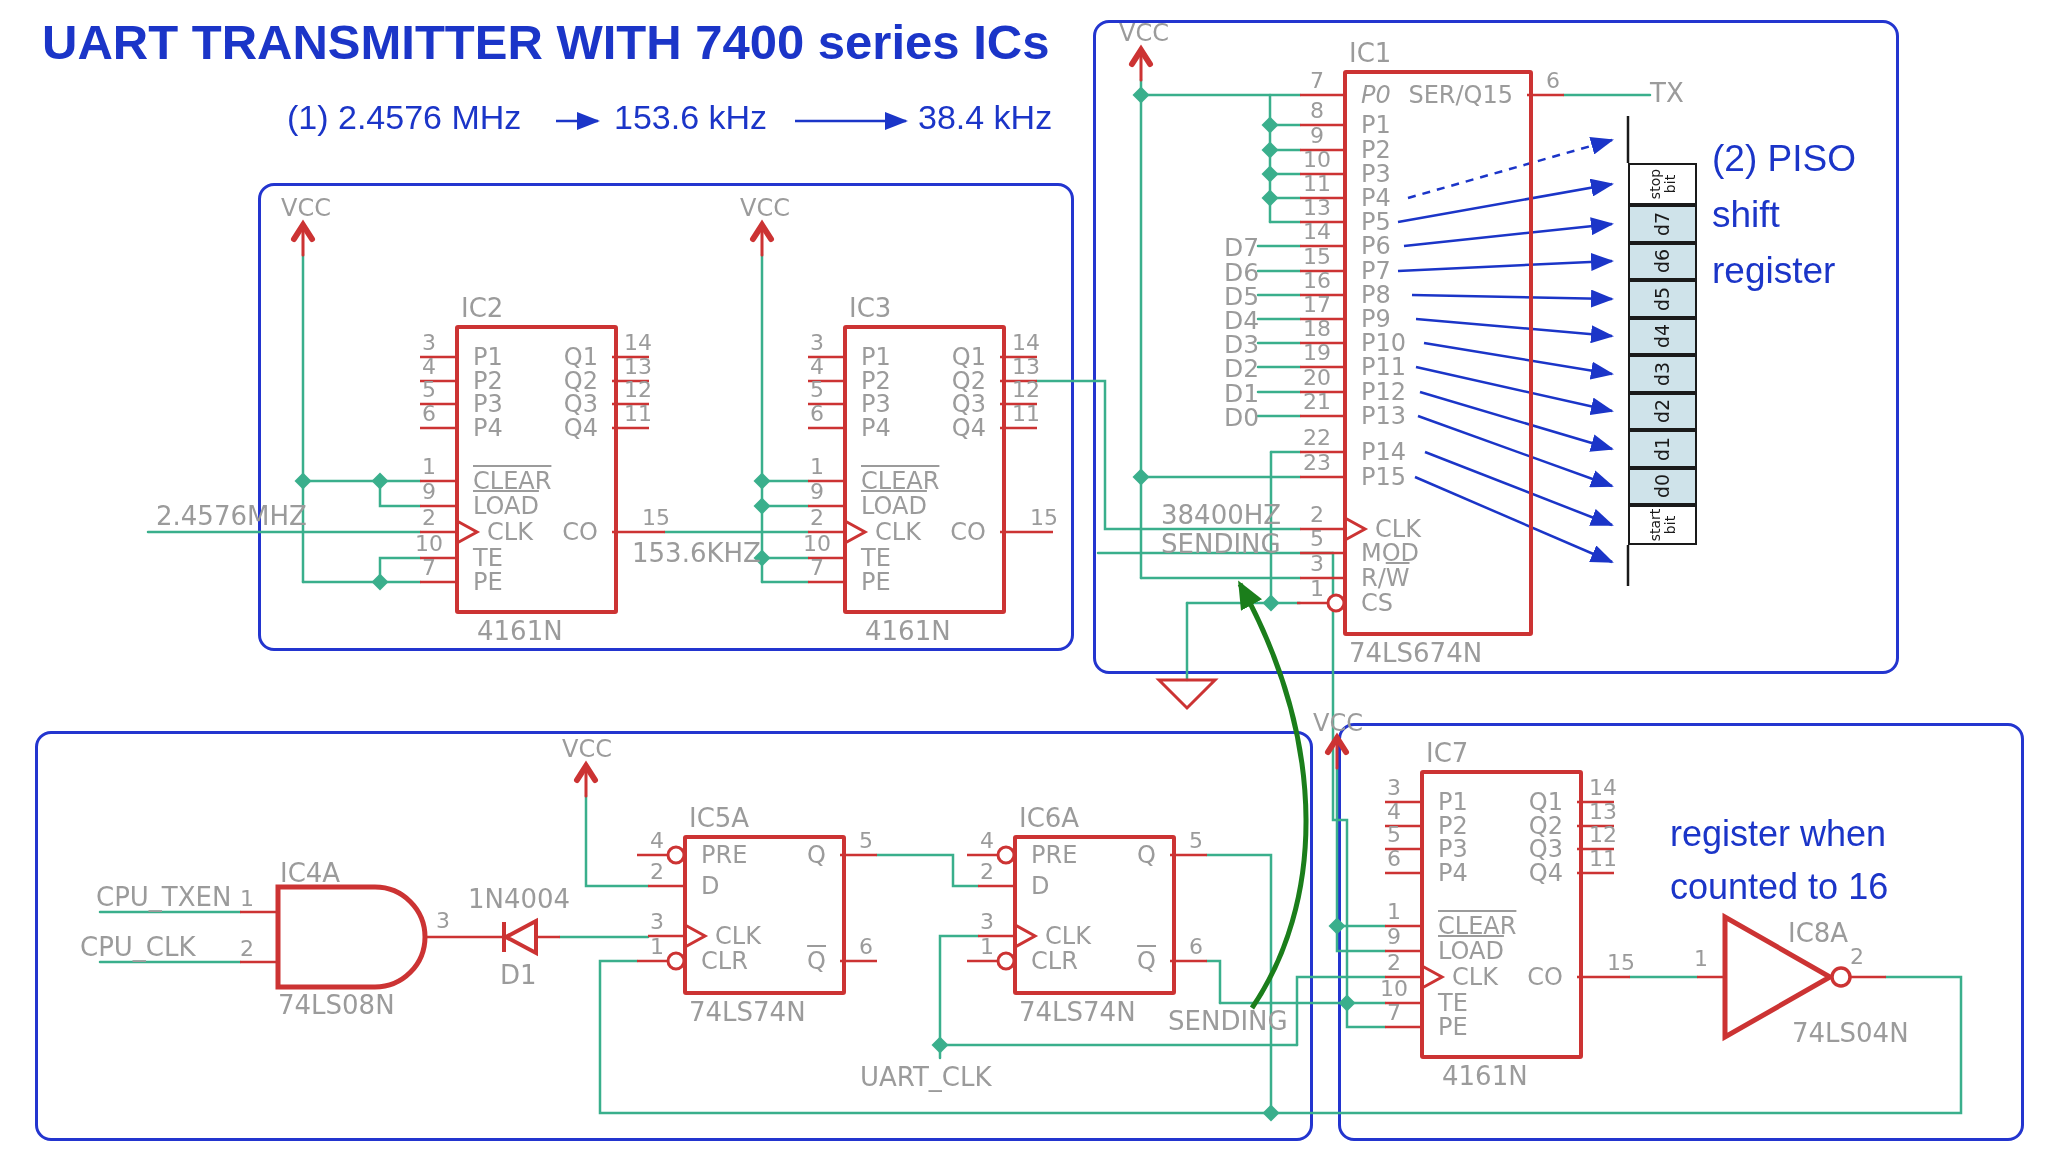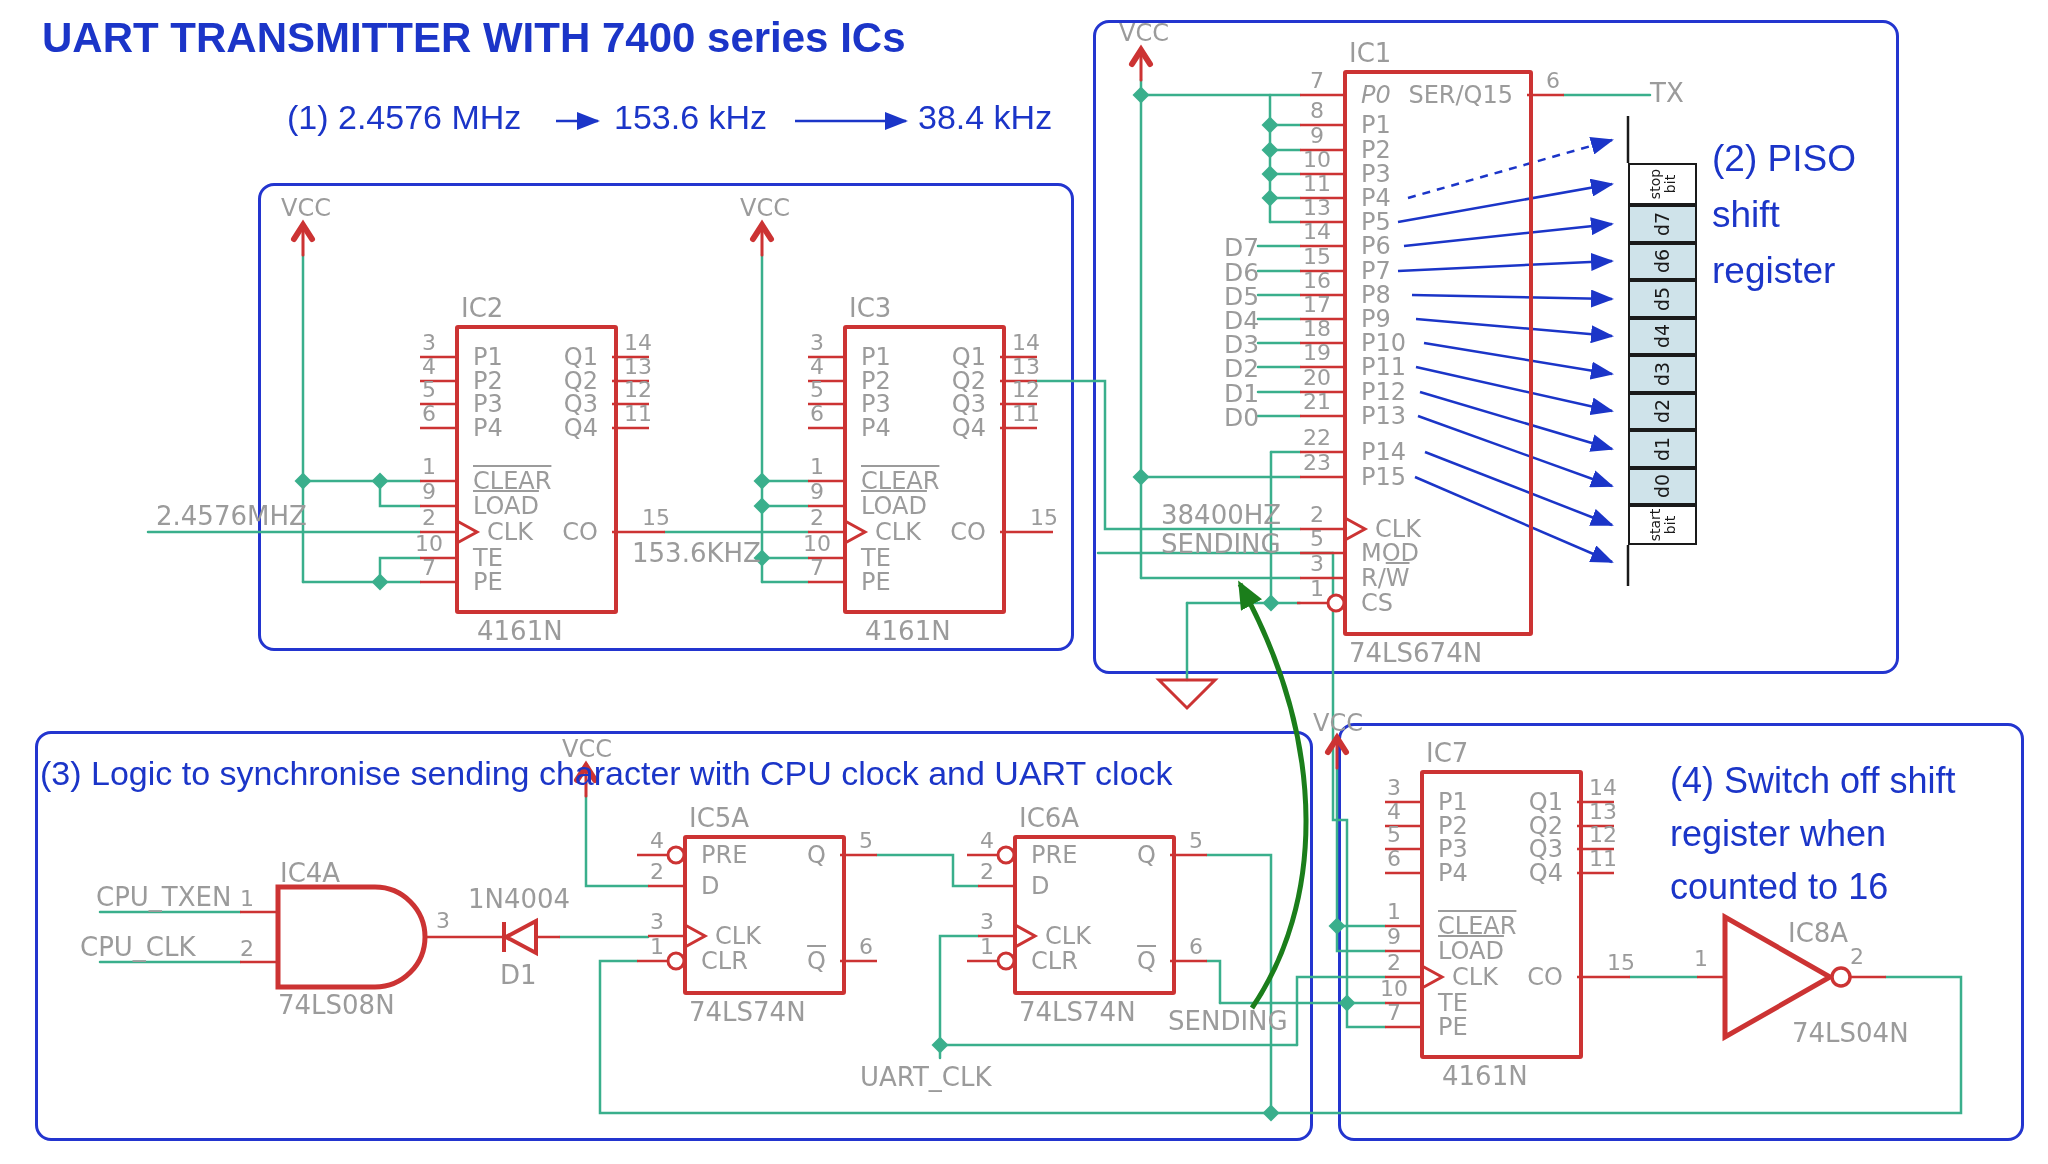--- a/index.html
+++ b/index.html
@@ -270,40 +270,38 @@
       <line x1="1300" y1="477" x2="1345" y2="477" stroke="#cc3333" stroke-width="2.5"></line>
       <line x1="1300" y1="529" x2="1345" y2="529" stroke="#cc3333" stroke-width="2.5"></line>
       <polyline points="1345,518 1365,529 1345,540" stroke="#cc3333" stroke-width="3" fill="none"></polyline>
       <line x1="1300" y1="553" x2="1345" y2="553" stroke="#cc3333" stroke-width="2.5"></line>
       <line x1="1300" y1="578" x2="1345" y2="578" stroke="#cc3333" stroke-width="2.5"></line>
       <line x1="1297" y1="603" x2="1329" y2="603" stroke="#cc3333" stroke-width="2.5"></line>
       <circle cx="1336" cy="603" r="8" stroke="#cc3333" stroke-width="3" fill="#fff"></circle>
       <line x1="1527" y1="95" x2="1564" y2="95" stroke="#cc3333" stroke-width="2.5"></line>
     </svg>
 
-  <div class="abs blue" style="left:42px;top:14px;font-size:42px;font-weight:700">UART TRANSMITTER WITH 7400 series ICs</div>
+  <div class="abs blue" style="left:42px;top:14px;font-size:49px;font-weight:700">UART TRANSMITTER WITH 7400 series ICs</div>
   <div class="abs blue" style="left:287px;top:98px;font-size:34px">(1) 2.4576 MHz</div>
   <div class="abs blue" style="left:614px;top:98px;font-size:34px">153.6 kHz</div>
   <div class="abs blue" style="left:918px;top:98px;font-size:34px">38.4 kHz</div>
 
   <div class="abs blue" style="left:1712px;top:138px;font-size:37px">(2) PISO</div>
   <div class="abs blue" style="left:1712px;top:194px;font-size:37px">shift</div>
   <div class="abs blue" style="left:1712px;top:250px;font-size:37px">register</div>
 
-  <div class="abs blue" style="left:1670px;top:760px;font-size:36px">(4) Switch off shift</div>
   <div class="abs blue" style="left:1670px;top:813px;font-size:36px">register when</div>
   <div class="abs blue" style="left:1670px;top:866px;font-size:36px">counted to 16</div>
 
   <div class="net" style="left:281px;top:194px;font-size:24px">VCC</div>
   <div class="net" style="left:740px;top:194px;font-size:24px">VCC</div>
   <div class="net" style="left:1119px;top:19px;font-size:24px">VCC</div>
   <div class="net" style="left:562px;top:735px;font-size:24px">VCC</div>
   <div class="net" style="left:1313px;top:709px;font-size:24px">VCC</div>
 
-  <div class="abs blue" style="left:40px;top:754px;font-size:34px">(3) Logic to synchronise sending character with CPU clock and UART clock</div>
 
   <div class="net" style="left:156px;top:501px">2.4576MHZ</div>
   <div class="net" style="left:632px;top:538px">153.6KHZ</div>
   <div class="net" style="left:1161px;top:500px">38400HZ</div>
   <div class="net" style="left:1161px;top:529px">SENDING</div>
   <div class="net" style="left:1168px;top:1006px">SENDING</div>
   <div class="net" style="left:860px;top:1062px">UART_CLK</div>
   <div class="net" style="left:1650px;top:78px">TX</div>
   <div class="net" style="left:96px;top:882px">CPU_TXEN</div>
   <div class="net" style="left:80px;top:932px">CPU_CLK</div>

